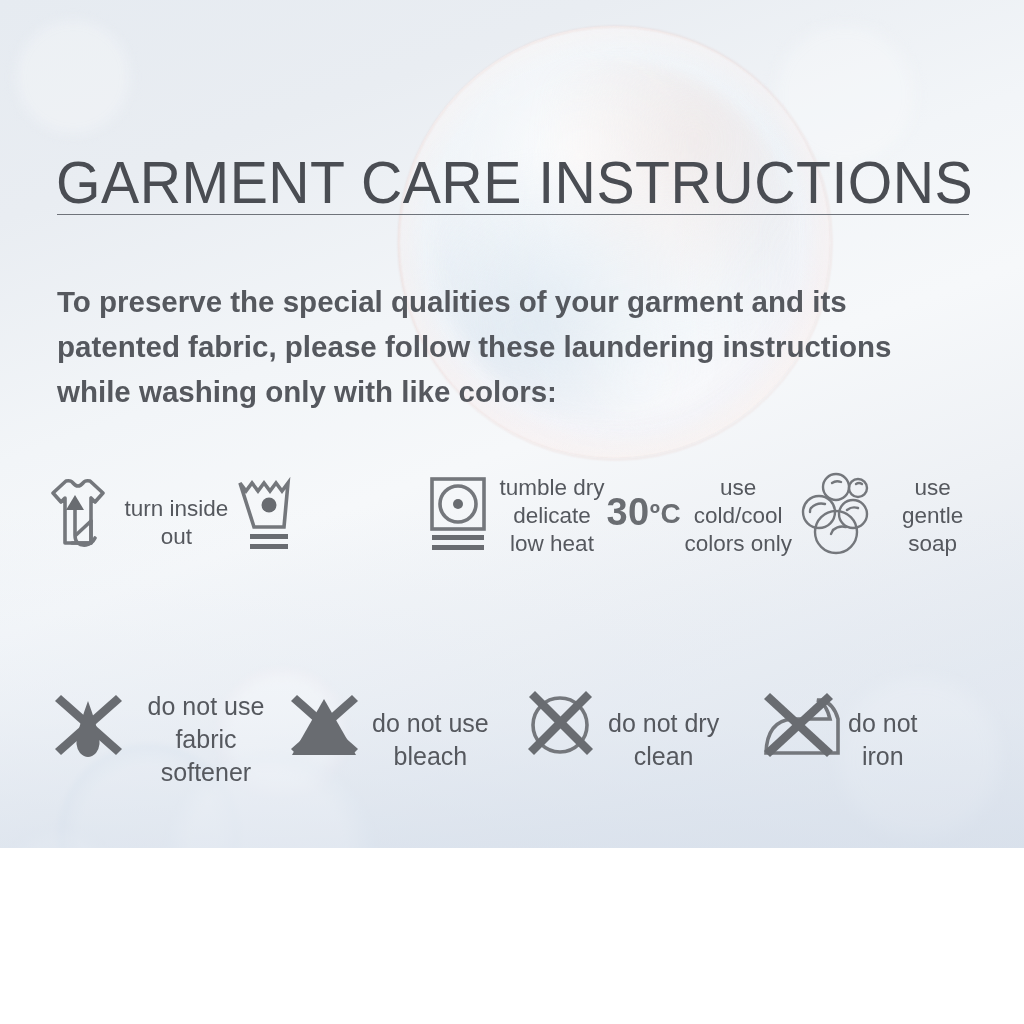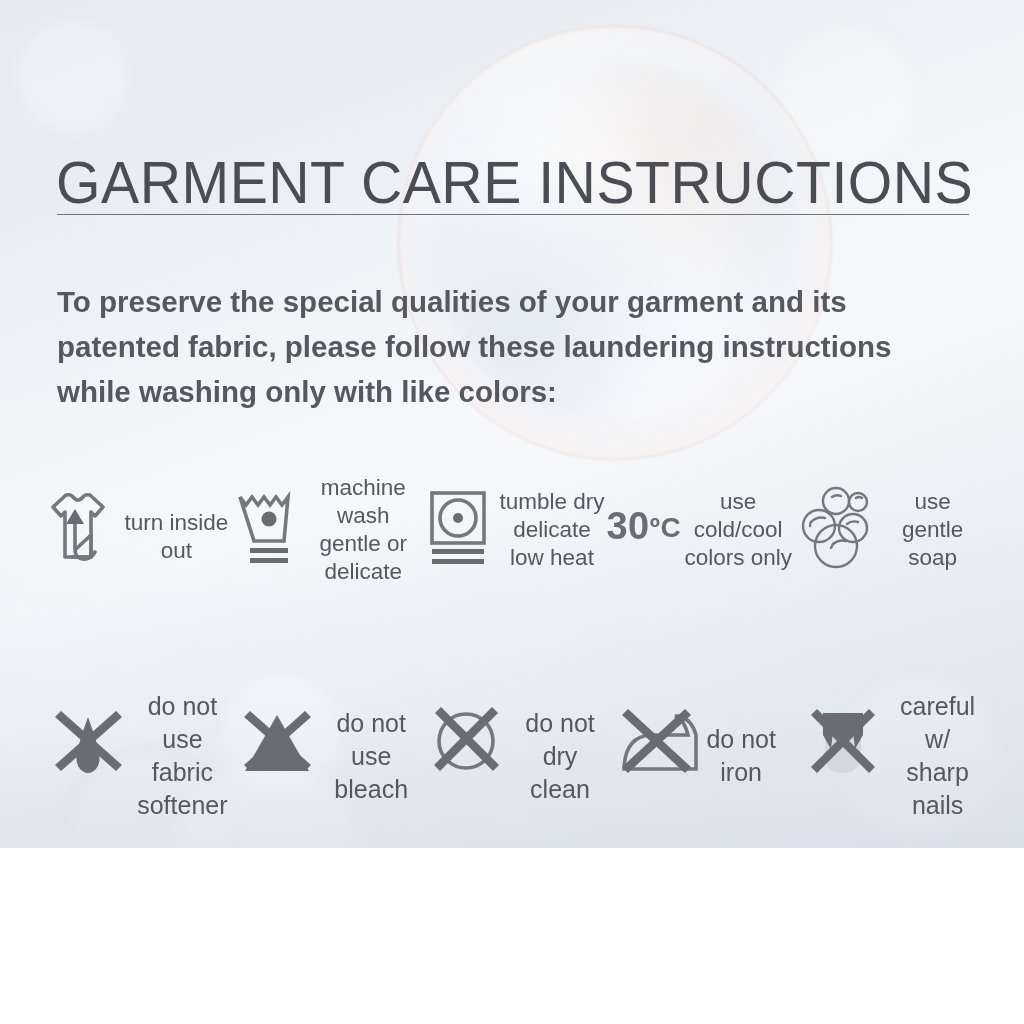--- a/index.html
+++ b/index.html
@@ -244,22 +244,20 @@
 
       <div class="cell">
         <div class="glyph">
           <svg width="80" height="82" viewBox="0 0 80 82">
             <path class="stroke" d="M11 12 L17 20 L23 12 L29 20 L35 12 L41 20 L47 12 L53 20 L59 12 L55 56 L25 56 Z"></path>
             <circle class="fill" cx="40" cy="34" r="7.5"></circle>
             <rect class="fill" x="21" y="63" width="38" height="5"></rect>
             <rect class="fill" x="21" y="73" width="38" height="5"></rect>
           </svg>
         </div>
-        <div class="caption">machine wash
-gentle or delicate</div>
       </div>
 
       <div class="cell">
         <div class="glyph">
           <svg width="80" height="82" viewBox="0 0 80 82">
             <rect class="stroke" x="14" y="8" width="52" height="50"></rect>
             <circle class="stroke" cx="40" cy="33" r="18"></circle>
             <circle class="fill" cx="40" cy="33" r="5"></circle>
             <rect class="fill" x="14" y="64" width="52" height="5"></rect>
             <rect class="fill" x="14" y="74" width="52" height="5"></rect>
@@ -344,28 +342,16 @@
           <svg width="100" height="92" viewBox="0 0 100 92">
             <path class="stroke" stroke-width="4.6" d="M18 68 Q19 36 44 34 L82 34 Q78 18 69 15 L74 15 Q86 19 90 34 L90 68 Z"></path>
             <path class="fill" d="M16 14 L22 8 L85 66 L79 72 Z"></path>
             <path class="fill" d="M85 14 L79 8 L16 66 L22 72 Z"></path>
           </svg>
         </div>
         <div class="caption">do not
 iron</div>
       </div>
 
-      <div class="cell">
-        <div class="glyph">
-          <svg width="96" height="92" viewBox="0 0 96 92">
-            <path class="fill-light" d="M30 20 L66 20 L66 52 Q66 72 48 72 Q30 72 30 52 Z"></path>
-            <path class="fill" d="M28 12 L68 12 L68 34 L60 48 L58 30 L48 42 L38 30 L36 48 L28 34 Z"></path>
-            <path class="fill" d="M16 14 L22 8 L80 66 L74 72 Z"></path>
-            <path class="fill" d="M80 14 L74 8 L16 66 L22 72 Z"></path>
-          </svg>
-        </div>
-        <div class="caption">careful w/
-sharp nails</div>
-      </div>
     </div>
 
   </div>
 </div>
 
 </body></html>

